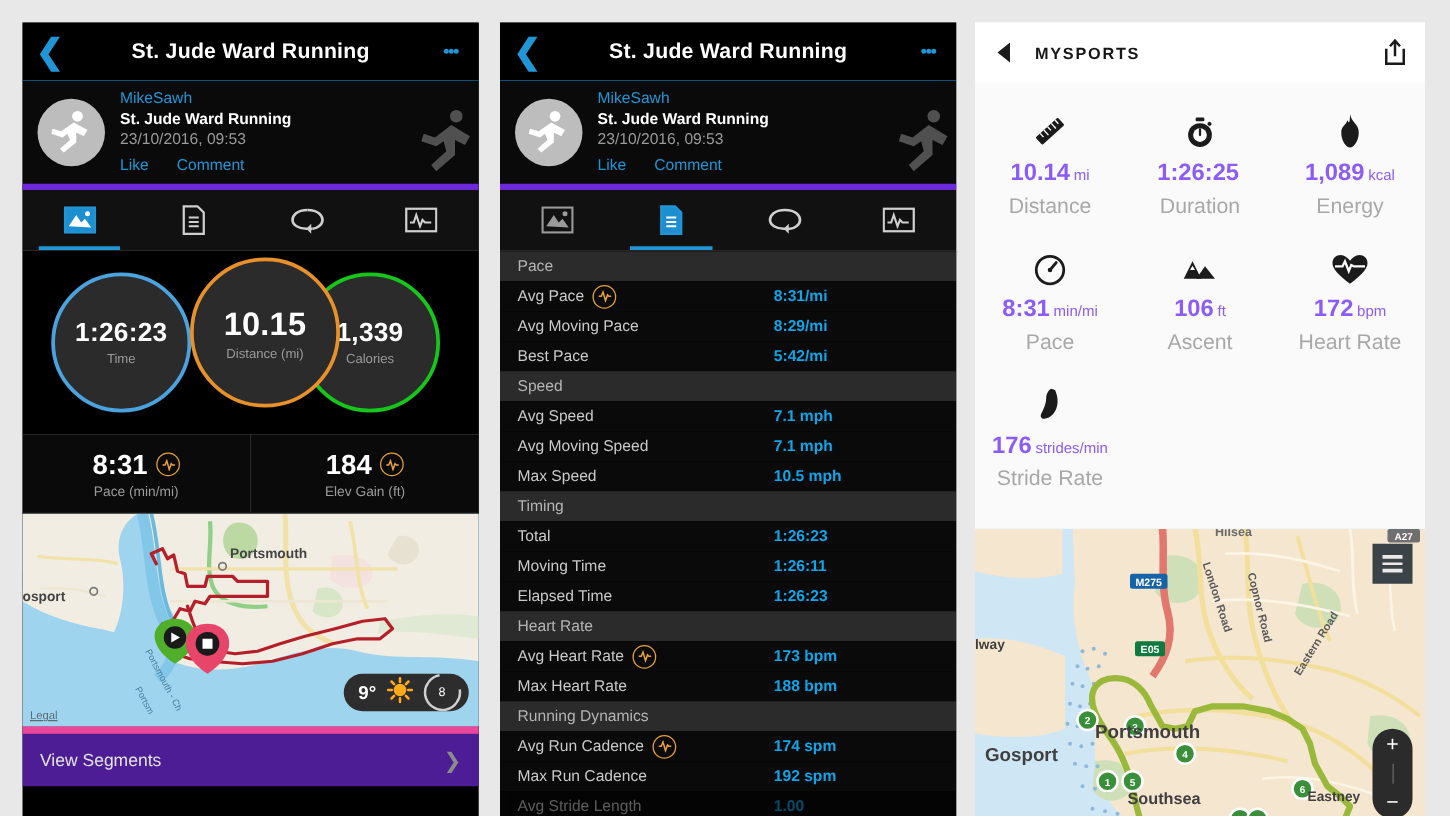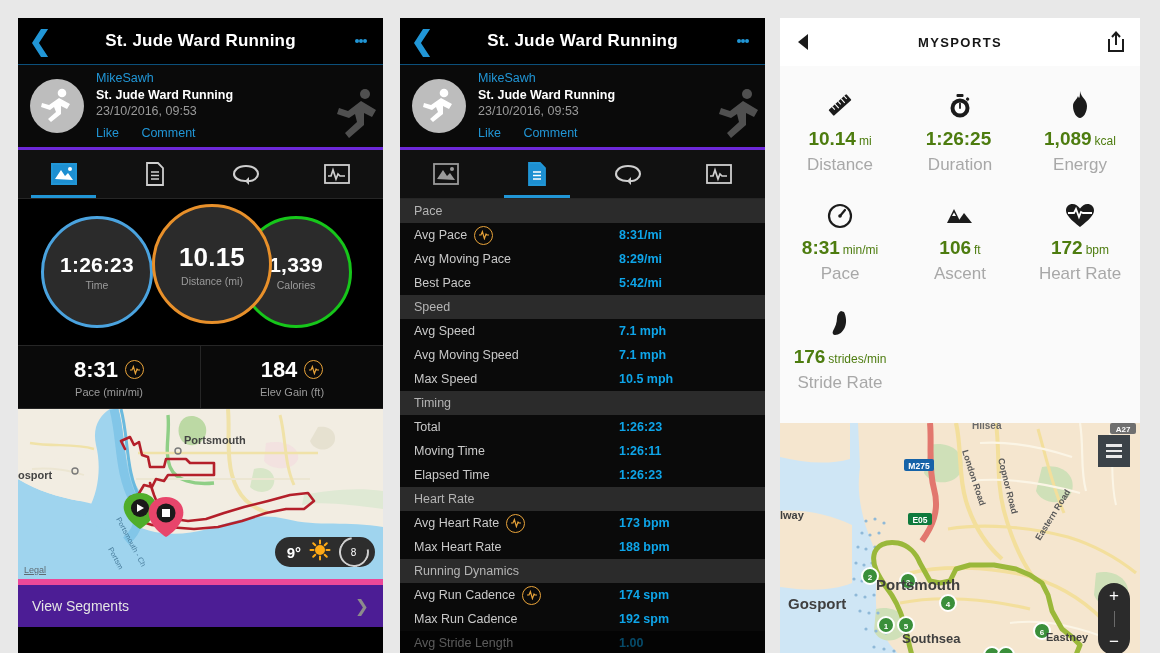--- a/index.html
+++ b/index.html
@@ -30,21 +30,21 @@
     flex:1;text-align:center;color:#fff;font-size:17px;font-weight:700;
     letter-spacing:.2px;
   }
   .g-menu{width:44px;display:flex;align-items:center;justify-content:center;cursor:pointer;}
   .g-menu i{display:block;width:4px;height:4px;border-radius:50%;background:#2196d6;margin:2px 0;}
 
   
   .g-author{
     position:relative;height:82px;background:#0a0a0a;
     display:flex;align-items:center;padding:0 12px;overflow:hidden;
-    border-bottom:3px solid #6d28d9;
+    border-bottom:5px solid #6d28d9;
   }
   .g-avatar{
     width:54px;height:54px;border-radius:50%;background:#bdbdbd;
     flex:0 0 auto;position:relative;overflow:hidden;
   }
   .g-avatar svg{position:absolute;left:7px;top:7px;}
   .g-authtext{margin-left:12px;line-height:1.32;}
   .g-user{color:#2196d6;font-size:12.5px;}
   .g-act{color:#fff;font-size:12.5px;font-weight:700;}
   .g-date{color:#9a9a9a;font-size:12.5px;}
@@ -113,27 +113,27 @@
      padding:0 14px;color:#b4b4b4;font-size:12.5px;}
   .g-row{height:24px;display:flex;align-items:center;padding:0 14px;
      color:#c9c9c9;font-size:12.5px;background:#0a0a0a;}
   .g-row .k{flex:1;display:flex;align-items:center;gap:7px;}
   .g-row .v{width:132px;color:#0ea5e9;font-weight:700;font-size:12.5px;}
   .g-row.cut{opacity:.45;}
 
   
   .m-header{height:48px;display:flex;align-items:center;background:#fff;}
   .m-back{width:48px;display:flex;align-items:center;justify-content:center;cursor:pointer;}
-  .m-title{flex:1;text-align:center;color:#161616;font-size:13px;font-weight:700;letter-spacing:1.4px;}
+  .m-title{flex:1;color:#161616;font-size:13px;font-weight:700;letter-spacing:1.4px;}
   .m-share{width:48px;display:flex;align-items:center;justify-content:center;cursor:pointer;}
   .m-stats{background:#fafafa;padding:14px 0 16px;}
   .m-row{display:flex;}
   .m-cell{flex:1;display:flex;flex-direction:column;align-items:center;padding:10px 2px 14px;}
   .m-ico{height:30px;display:flex;align-items:flex-end;justify-content:center;margin-bottom:9px;}
-  .m-val{color:#4d7c0f;font-size:19px;font-weight:700;line-height:1;}
+  .m-val{color:#8b5cf6;font-size:19px;font-weight:700;line-height:1;}
   .m-val .u{font-size:12px;font-weight:400;margin-left:3px;}
   .m-lab{color:#a8a8a8;font-size:17px;margin-top:7px;}
   .m-map{position:relative;height:289px;overflow:hidden;background:#cfe6f5;}
   .m-layers{position:absolute;right:10px;top:12px;width:32px;height:32px;background:#3b4248;
      display:flex;flex-direction:column;align-items:center;justify-content:center;gap:3px;cursor:pointer;}
   .m-layers i{width:16px;height:2.5px;background:#e9e9e9;display:block;}
   .m-zoom{position:absolute;right:10px;top:160px;width:32px;height:72px;border-radius:16px;
      background:#2b2b2b;display:flex;flex-direction:column;align-items:center;
      justify-content:space-around;color:#fff;font-size:17px;cursor:pointer;}
   .m-zoom .sepv{width:1px;height:16px;background:#6a6a6a;}

